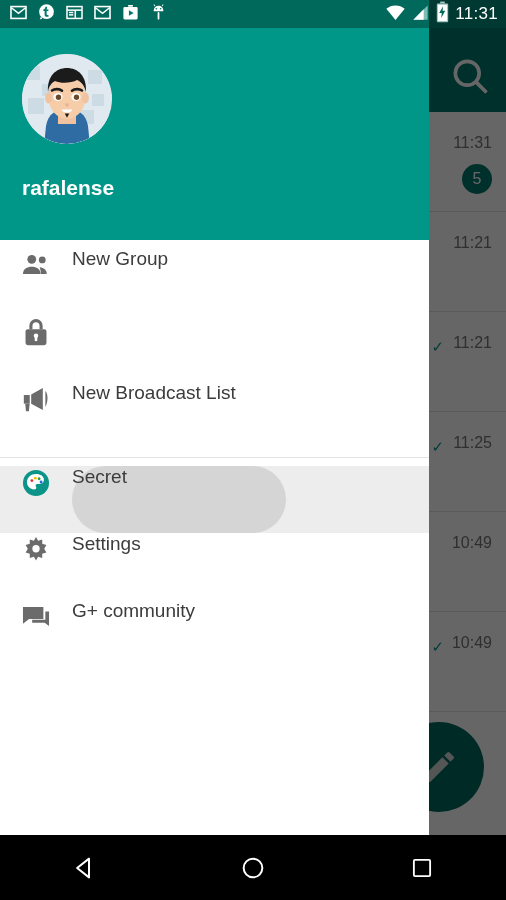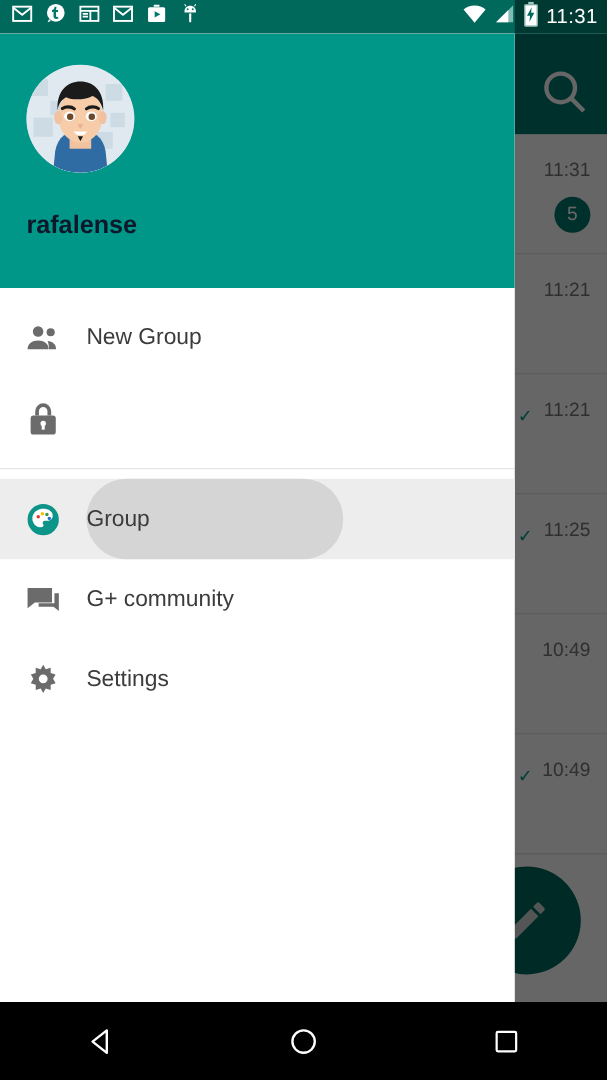--- a/index.html
+++ b/index.html
@@ -80,27 +80,27 @@
     background:#ffffff; z-index:50; overflow:hidden;
   }
   #drawer-header {
     position:relative; height:212px; background:#009688;
   }
   #drawer-avatar {
     position:absolute; left:22px; top:26px; width:90px; height:90px;
     border-radius:50%; overflow:hidden; background:#d9e4ea;
   }
   #drawer-username {
-    position:absolute; left:22px; top:148px; color:#0f172a;
+    position:absolute; left:22px; top:148px; color:#ffffff;
     font-size:21px; font-weight:bold;
   }
   .menu-section { padding:8px 0; }
   .menu-divider { height:1px; background:#e4e4e4; }
   .menu-item {
-    position:relative; height:67px; display:flex; align-items:center;
+    position:relative; height:67px; display:flex; align-items:flex-start;
   }
   .menu-item.selected { background:#ededed; }
   .menu-ripple {
     position:absolute; left:72px; top:0; width:214px; height:67px;
     background:#d5d5d5; border-radius:34px;
   }
   .menu-icon {
     position:relative; width:72px; display:flex; align-items:center;
     justify-content:center; flex:none;
   }
@@ -311,54 +311,65 @@
         <div class="menu-item">
           <div class="menu-icon">
             <svg width="34" height="34" viewBox="0 0 24 24" fill="#6b6b6b">
               <path d="M7.3 10V7.6a4.7 4.7 0 0 1 9.4 0V10h-2.2V7.6a2.5 2.5 0 0 0-5 0V10z"></path>
               <rect x="4.6" y="10" width="14.8" height="11.3" rx="1.7"></rect>
               <circle cx="12" cy="14.7" r="1.6" fill="#ffffff"></circle>
               <rect x="11.1" y="15" width="1.8" height="3.4" fill="#ffffff"></rect>
             </svg>
           </div>
         </div>
+        <div class="menu-item">
+          <div class="menu-icon">
+            <svg width="34" height="34" viewBox="0 0 24 24" fill="#6b6b6b">
+              <path d="M3.4 9.2h4.2v6.1H3.4z"></path>
+              <path d="M4.4 15.3h3.1l-.5 5.4H4.9z"></path>
+              <path d="M8.6 8.9l8.2-4.6v15.5L8.6 15.3z"></path>
+              <path d="M18.6 6.3c2 1.4 2 8.1 0 11.3z"></path>
+            </svg>
+          </div>
+          <div class="menu-label">New Broadcast List</div>
+        </div>
       </div>
       <div class="menu-divider"></div>
       <div class="menu-section">
         <div class="menu-item selected">
           <div class="menu-ripple"></div>
           <div class="menu-icon">
             <svg width="34" height="34" viewBox="0 0 24 24">
               <circle cx="12" cy="12" r="9.2" fill="#0c9488"></circle>
               <path d="M12 5.6c-3.6 0-6.4 2.5-6.4 5.7 0 3.1 2.5 5.2 5 5.2 1.1 0 1.6-.6 1.6-1.2 0-.55-.5-.9-.5-1.45 0-.7.55-1.2 1.3-1.2h1.4c2.1 0 3.2-1.35 3.2-3.1 0-2.25-2.3-3.95-5.6-3.95z" fill="#ffffff"></path>
               <circle cx="9.1" cy="10.3" r="1" fill="#e03131"></circle>
               <circle cx="11.5" cy="8.6" r="1" fill="#f2c200"></circle>
               <circle cx="14.2" cy="9" r="1" fill="#2f9e44"></circle>
               <circle cx="15.6" cy="11.3" r="1" fill="#1c6fd6"></circle>
             </svg>
           </div>
-          <div class="menu-label">Group</div>
+          <div class="menu-label">Secret</div>
+        </div>
+        <div class="menu-item">
+          <div class="menu-icon">
+            <svg width="34" height="34" viewBox="0 0 24 24" fill="#6b6b6b">
+              <path d="M12 2.8l1.5 2.6 2.9-.8 0 3 2.9.9-1.5 2.6 1.5 2.6-2.9.9 0 3-2.9-.8L12 19.4l-1.5-2.6-2.9.8 0-3-2.9-.9L6.2 11.1 4.7 8.5l2.9-.9 0-3 2.9.8z"></path>
+              <circle cx="12" cy="11.1" r="2.6" fill="#ffffff"></circle>
+            </svg>
+          </div>
+          <div class="menu-label">Settings</div>
         </div>
         <div class="menu-item">
           <div class="menu-icon">
             <svg width="34" height="34" viewBox="0 0 24 24" fill="#6b6b6b">
               <path d="M2.8 5h14.4v8.4H7.1L2.8 16.8z"></path>
               <path d="M18.6 8.1h2.6v10.3l-3.1-2.4H9.3v-2.1h9.3z"></path>
             </svg>
           </div>
           <div class="menu-label">G+ community</div>
-        </div>
-        <div class="menu-item">
-          <div class="menu-icon">
-            <svg width="34" height="34" viewBox="0 0 24 24" fill="#6b6b6b">
-              <path d="M12 2.8l1.5 2.6 2.9-.8 0 3 2.9.9-1.5 2.6 1.5 2.6-2.9.9 0 3-2.9-.8L12 19.4l-1.5-2.6-2.9.8 0-3-2.9-.9L6.2 11.1 4.7 8.5l2.9-.9 0-3 2.9.8z"></path>
-              <circle cx="12" cy="11.1" r="2.6" fill="#ffffff"></circle>
-            </svg>
-          </div>
-          <div class="menu-label">Settings</div>
         </div>
       </div>
     </div>
 </div>
 
 <div id="nav-bar">
   <div class="nav-btn">
     <svg width="30" height="30" viewBox="0 0 24 24" fill="none" stroke="#ffffff" stroke-width="1.6" stroke-linejoin="round">
       <path d="M16 4.5L6.5 12 16 19.5z"></path>
     </svg>

